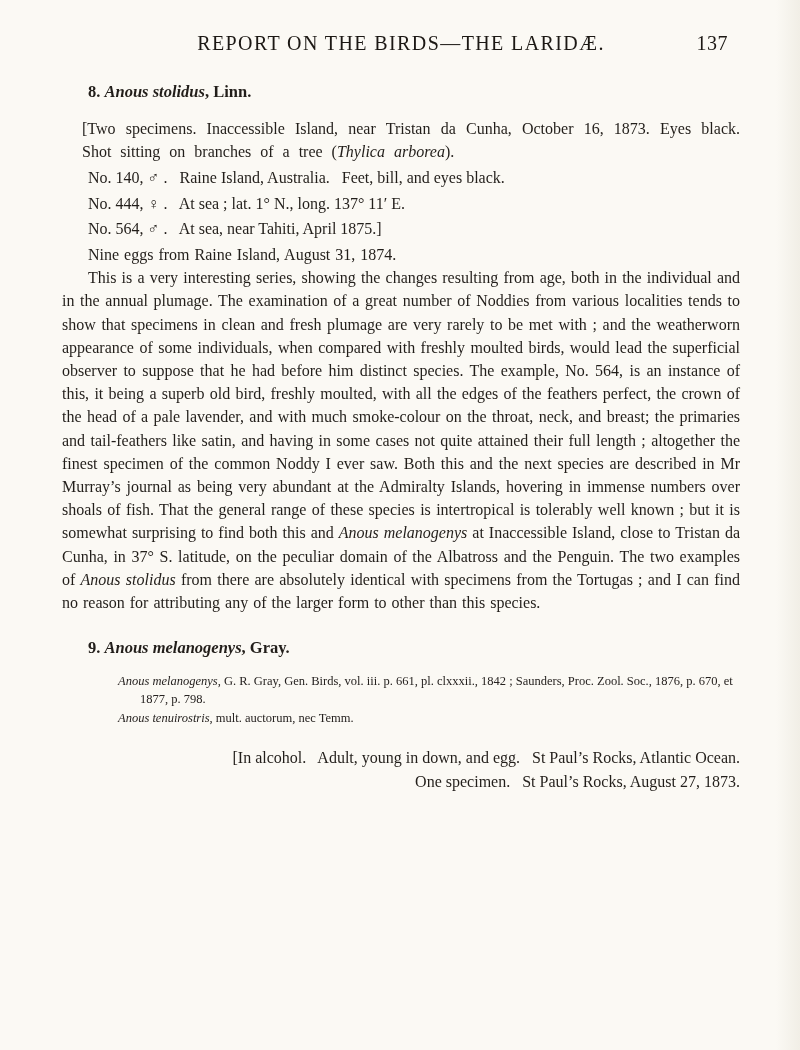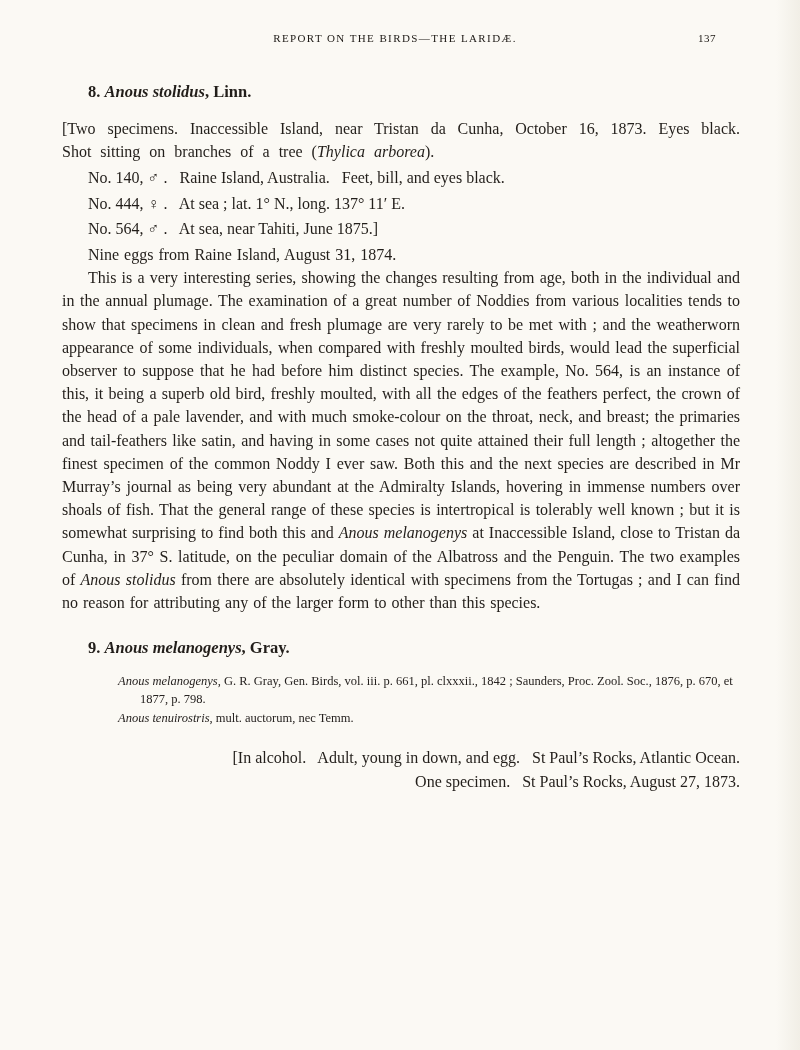--- a/index.html
+++ b/index.html
@@ -13,24 +13,24 @@
   }
   .page {
     width: 800px; height: 1050px;
     padding: 28px 60px 30px 62px;
     background: linear-gradient(to right, #fbf9f4 0%, #fbf9f4 97%, #f1eee6 100%);
     position: relative;
   }
   .page-header {
     position: relative;
     text-align: center;
-    font-size: 11px;
+    font-size: 20px;
     letter-spacing: 1.4px;
     color: #1c1814;
-    margin: 4px 12px 30px 0;
+    margin: 4px 0 30px 0;
     height: 20px;
   }
   .page-number {
     position: absolute;
     right: 12px; top: 0;
     letter-spacing: 0.5px;
   }
   .species-heading {
     font-size: 16.5px;
     font-weight: 700;
@@ -47,21 +47,21 @@
     color: #262220;
   }
   .body-par {
     font-size: 16px;
     line-height: 23.2px;
     margin: 0;
     text-align: justify;
     word-spacing: 1px;
   }
   .indent { text-indent: 26px; }
-  .spread { word-spacing: 5px; }
+  .spread { word-spacing: 5px; margin-left: 20px; }
   .specimen {
     font-size: 16px;
     line-height: 23.2px;
     margin: 2.5px 0;
     padding-left: 26px;
     white-space: pre-wrap;
   }
   .final-line {
     font-size: 16px;
     line-height: 23.2px;
@@ -84,21 +84,21 @@
   </div>
 
   <section>
     <h2 class="species-heading"><span>8. </span><span class="italic">Anous stolidus</span><span>, Linn.</span></h2>
 
 
     <p class="body-par spread"><span>[Two specimens. Inaccessible Island, near Tristan da Cunha, October 16, 1873. Eyes black. Shot sitting on branches of a tree (</span><span class="italic">Thylica arborea</span><span>).</span></p>
 
     <p class="specimen">No. 140, ♂ .   Raine Island, Australia.   Feet, bill, and eyes black.</p>
     <p class="specimen">No. 444, ♀ .   At sea ; lat. 1° N., long. 137° 11′ E.</p>
-    <p class="specimen">No. 564, ♂ .   At sea, near Tahiti, June 1875.]</p>
+    <p class="specimen">No. 564, ♂ .   At sea, near Tahiti, April 1875.]</p>
 
     <p class="body-par indent">Nine eggs from Raine Island, August 31, 1874.</p>
     <p class="body-par indent"><span>This is a very interesting series, showing the changes resulting from age, both in the individual and in the annual plumage. The examination of a great number of Noddies from various localities tends to show that specimens in clean and fresh plumage are very rarely to be met with ; and the weatherworn appearance of some individuals, when compared with freshly moulted birds, would lead the superficial observer to suppose that he had before him distinct species. The example, No. 564, is an instance of this, it being a superb old bird, freshly moulted, with all the edges of the feathers perfect, the crown of the head of a pale lavender, and with much smoke-colour on the throat, neck, and breast; the primaries and tail-feathers like satin, and having in some cases not quite attained their full length ; altogether the finest specimen of the common Noddy I ever saw. Both this and the next species are described in Mr Murray’s journal as being very abundant at the Admiralty Islands, hovering in immense numbers over shoals of fish. That the general range of these species is intertropical is tolerably well known ; but it is somewhat surprising to find both this and </span><span class="italic">Anous melanogenys</span><span> at Inaccessible Island, close to Tristan da Cunha, in 37° S. latitude, on the peculiar domain of the Albatross and the Penguin. The two examples of </span><span class="italic">Anous stolidus</span><span> from there are absolutely identical with specimens from the Tortugas ; and I can find no reason for attributing any of the larger form to other than this species.</span></p>
   </section>
 
   <section>
     <h2 class="species-heading"><span>9. </span><span class="italic">Anous melanogenys</span><span>, Gray.</span></h2>
 
     <div class="citation-block">
       <p class="citation"><span class="italic">Anous melanogenys</span><span>, G. R. Gray, Gen. Birds, vol. iii. p. 661, pl. clxxxii., 1842 ; Saunders, Proc. Zool. Soc., 1876, p. 670, et 1877, p. 798.</span></p>

